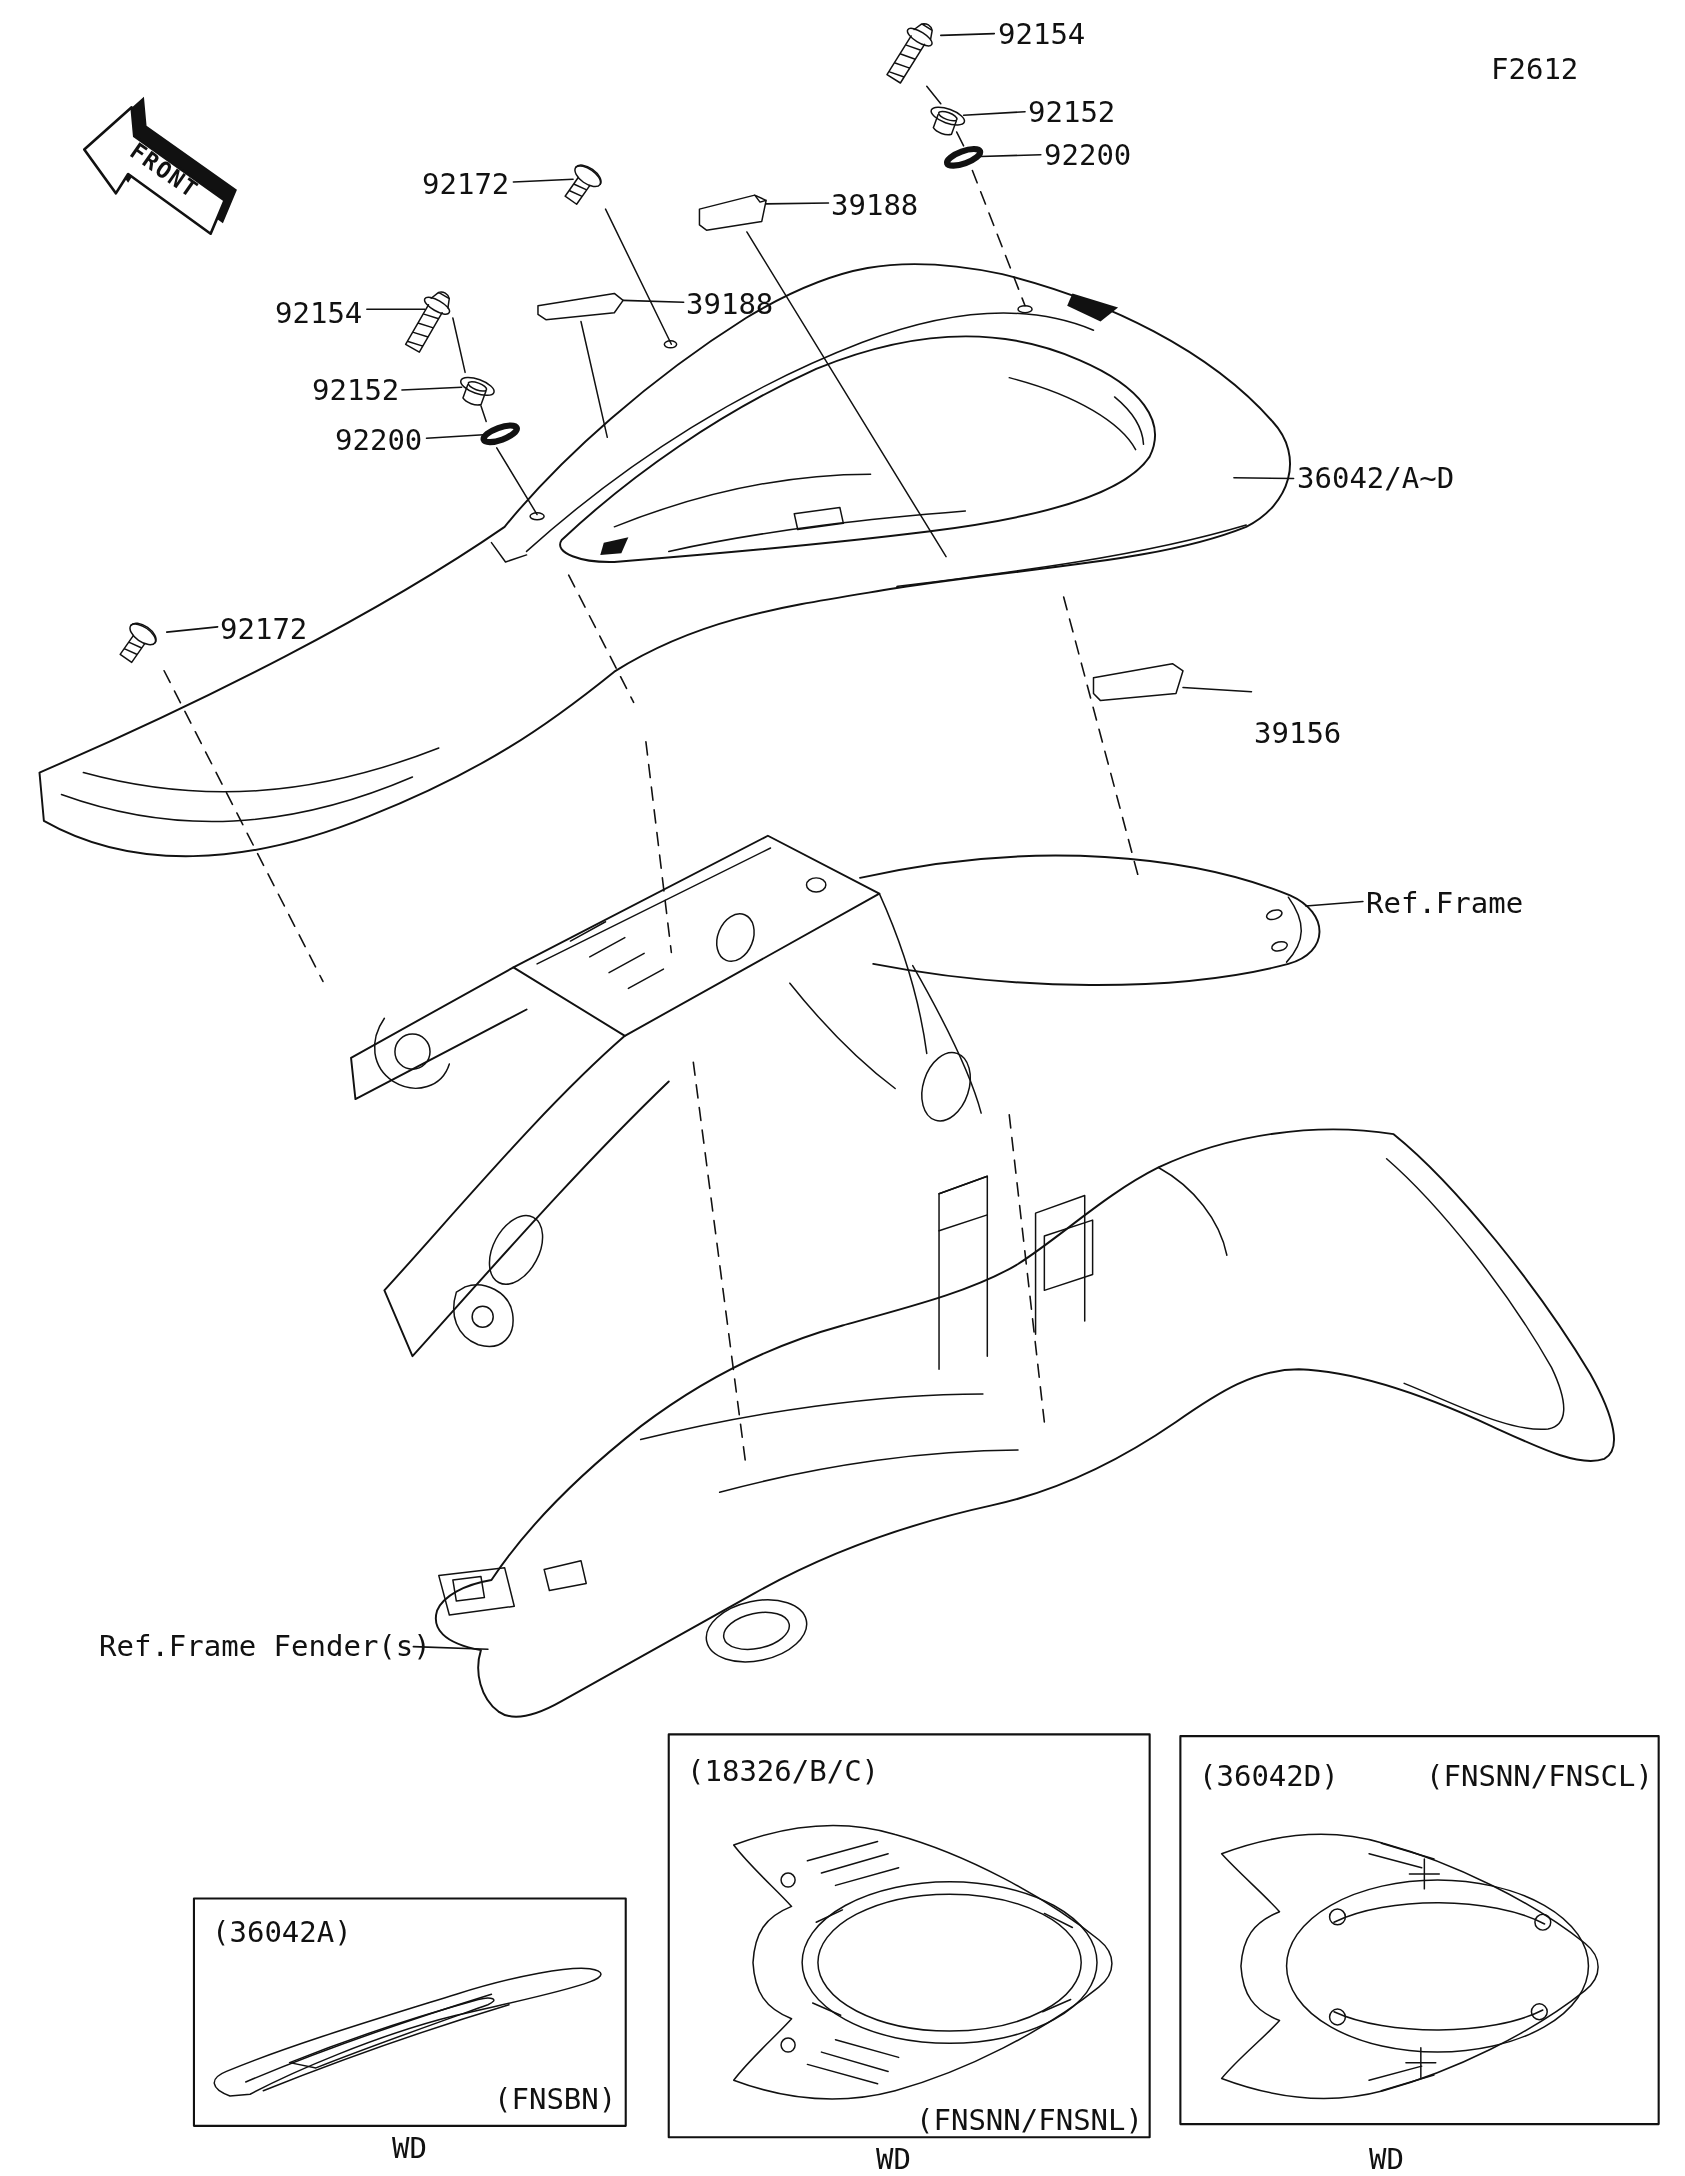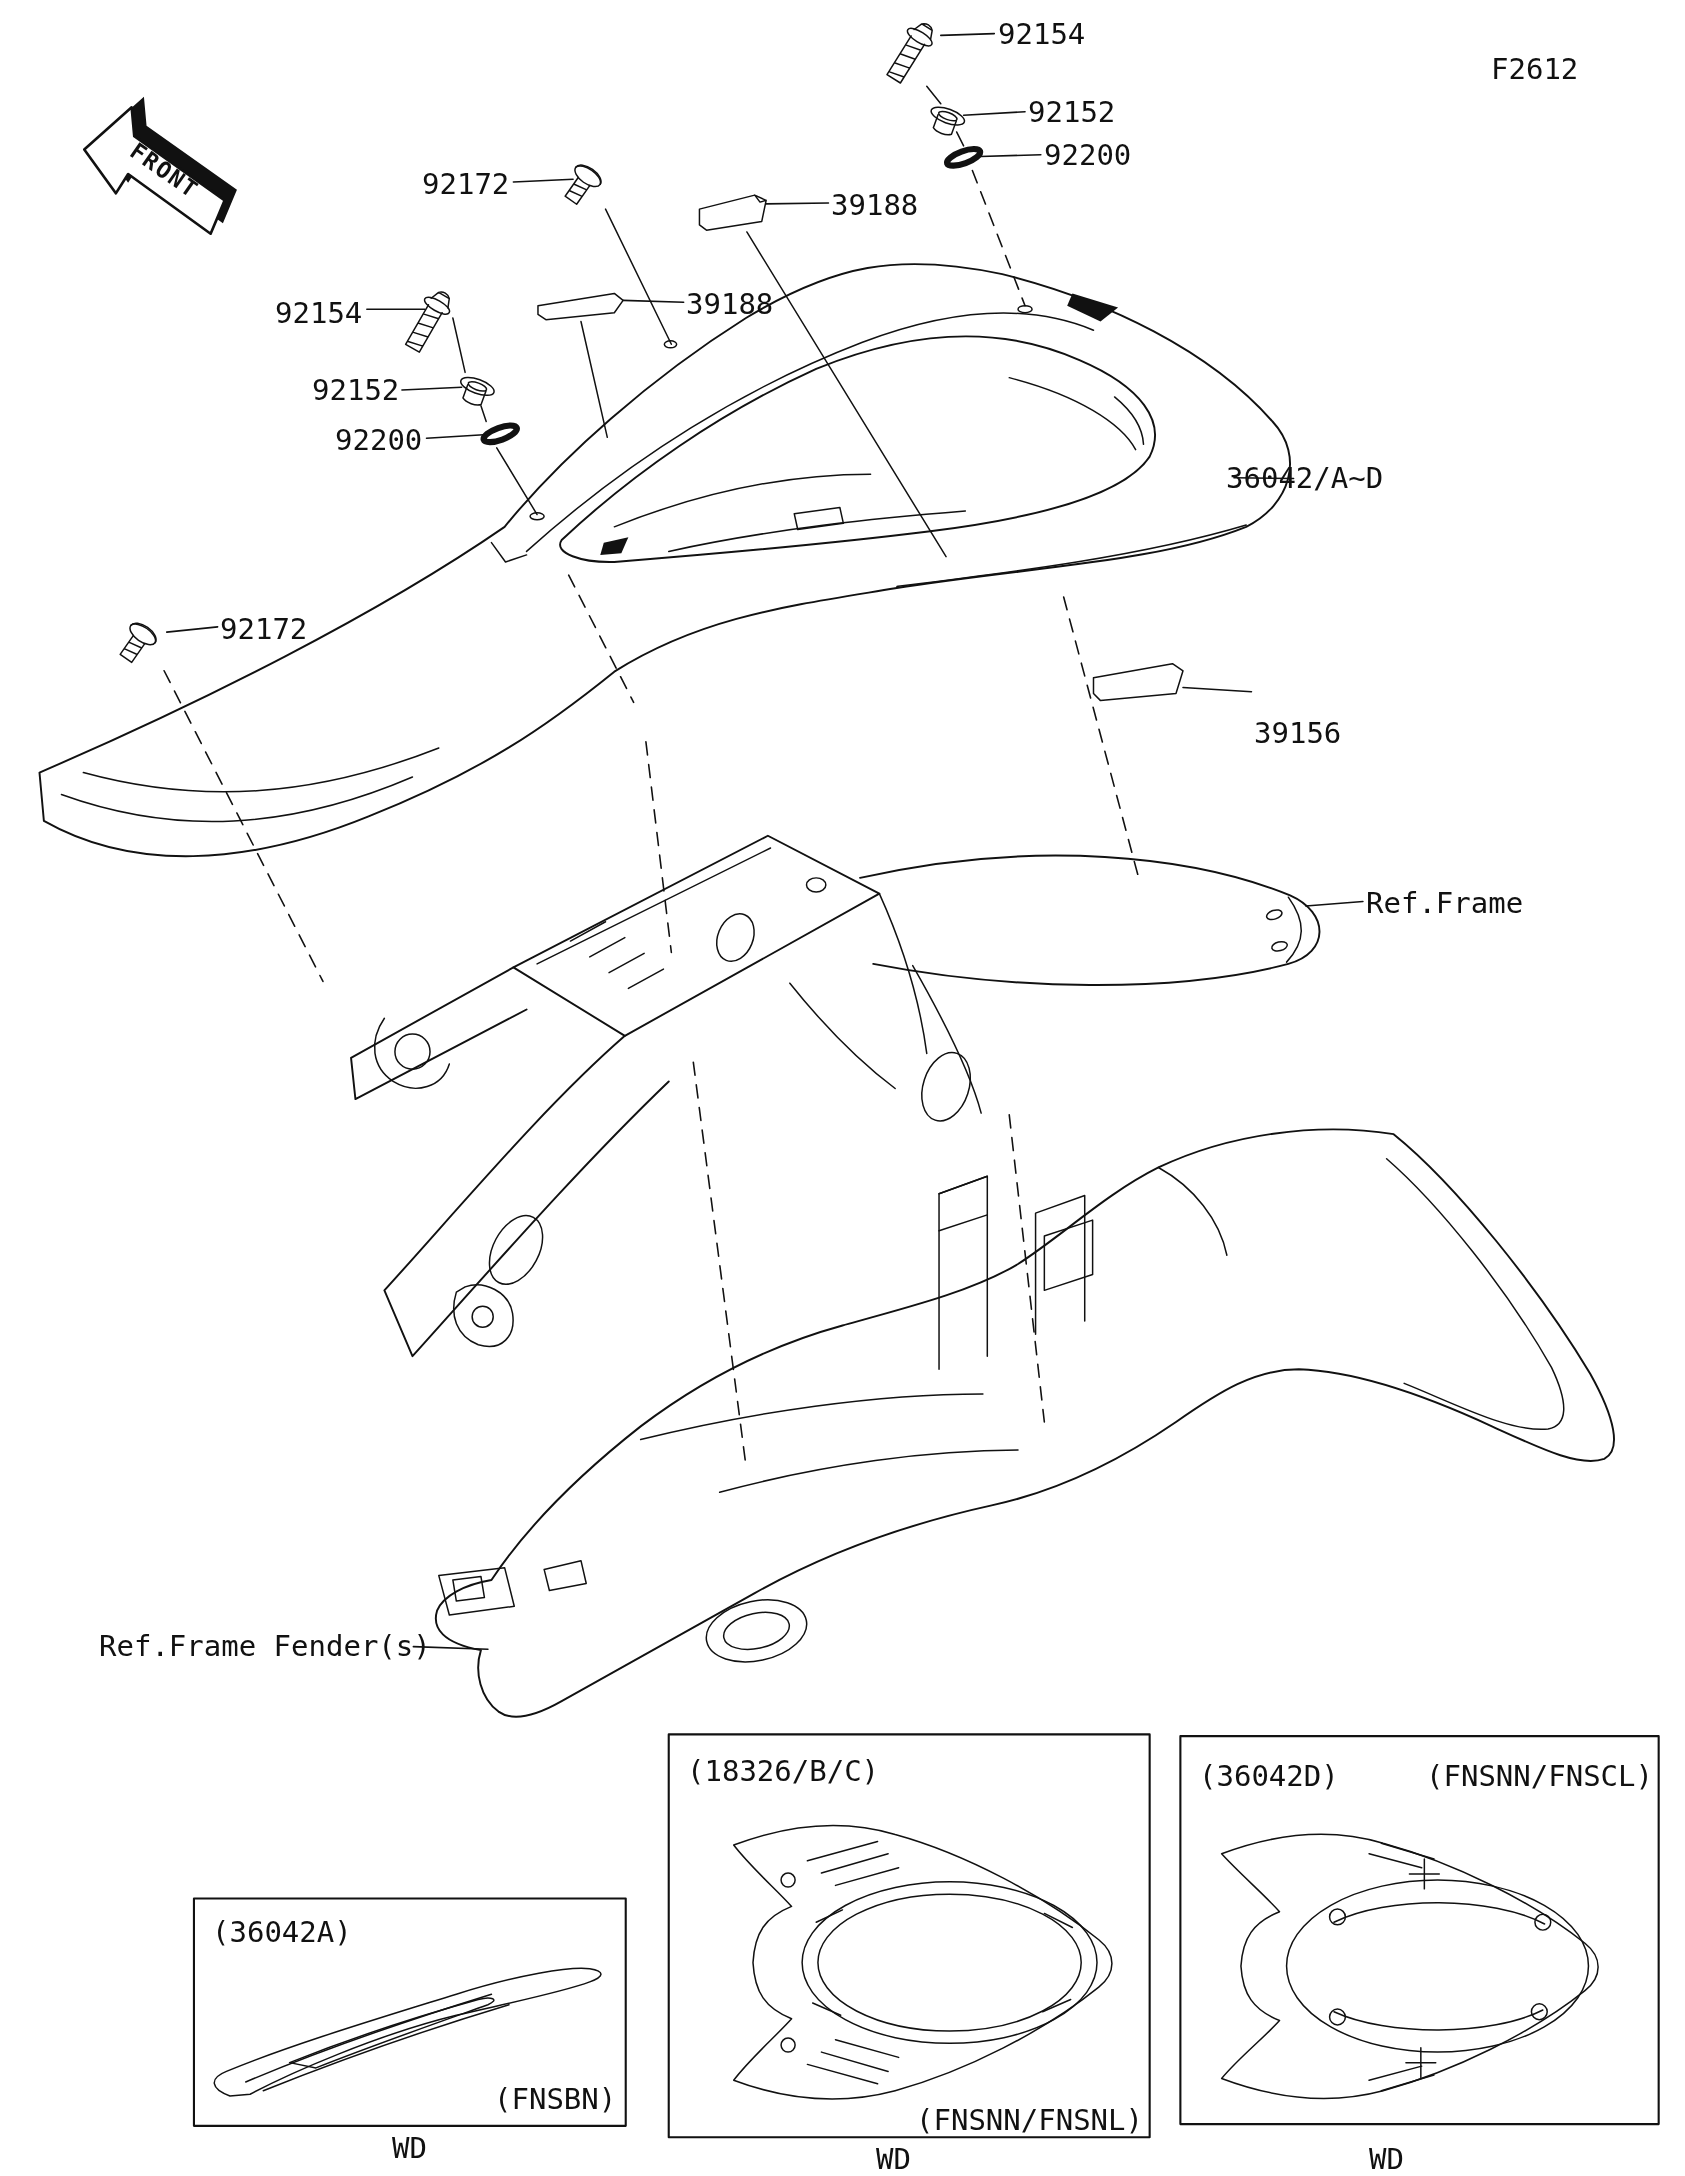--- a/index.html
+++ b/index.html
@@ -234,21 +234,21 @@
   <div class="lbl" style="left:998px;top:19.3px">92154</div>
   <div class="lbl" style="left:1028px;top:97px">92152</div>
   <div class="lbl" style="left:1044px;top:140px">92200</div>
   <div class="lbl" style="left:422px;top:169px">92172</div>
   <div class="lbl" style="left:831px;top:190px">39188</div>
   <div class="lbl" style="left:686px;top:289px">39188</div>
   <div class="lbl" style="left:275px;top:298px">92154</div>
   <div class="lbl" style="left:312px;top:375px">92152</div>
   <div class="lbl" style="left:335px;top:425px">92200</div>
   <div class="lbl" style="left:220px;top:614px">92172</div>
-  <div class="lbl" style="left:1226px;top:463px">36042/A~D</div>
+  <div class="lbl" style="left:1297px;top:463px">36042/A~D</div>
   <div class="lbl" style="left:1254px;top:718px">39156</div>
   <div class="lbl" style="left:1366px;top:888px">Ref.Frame</div>
   <div class="lbl" style="left:99px;top:1631px">Ref.Frame Fender(s)</div>
 
   <div class="lbl" style="left:212px;top:1917px">(36042A)</div>
   <div class="lbl" style="left:494px;top:2084px">(FNSBN)</div>
   <div class="lbl" style="left:392px;top:2133px">WD</div>
 
   <div class="lbl" style="left:687px;top:1756px">(18326/B/C)</div>
   <div class="lbl" style="left:916px;top:2105px">(FNSNN/FNSNL)</div>

